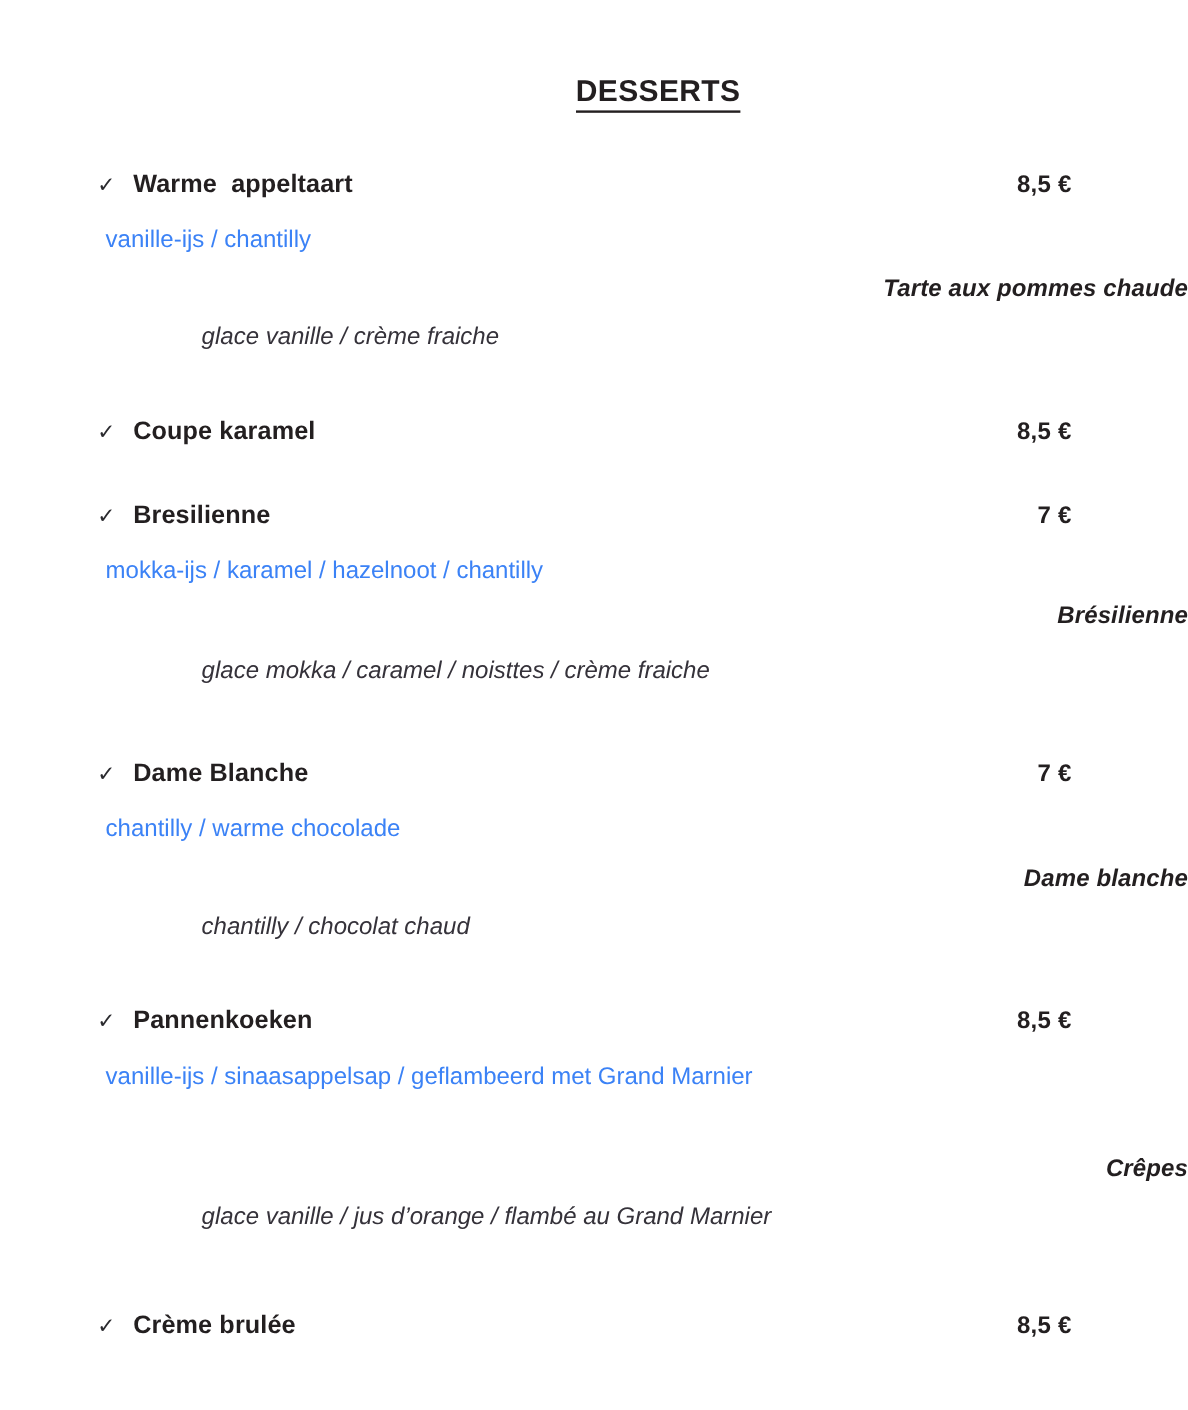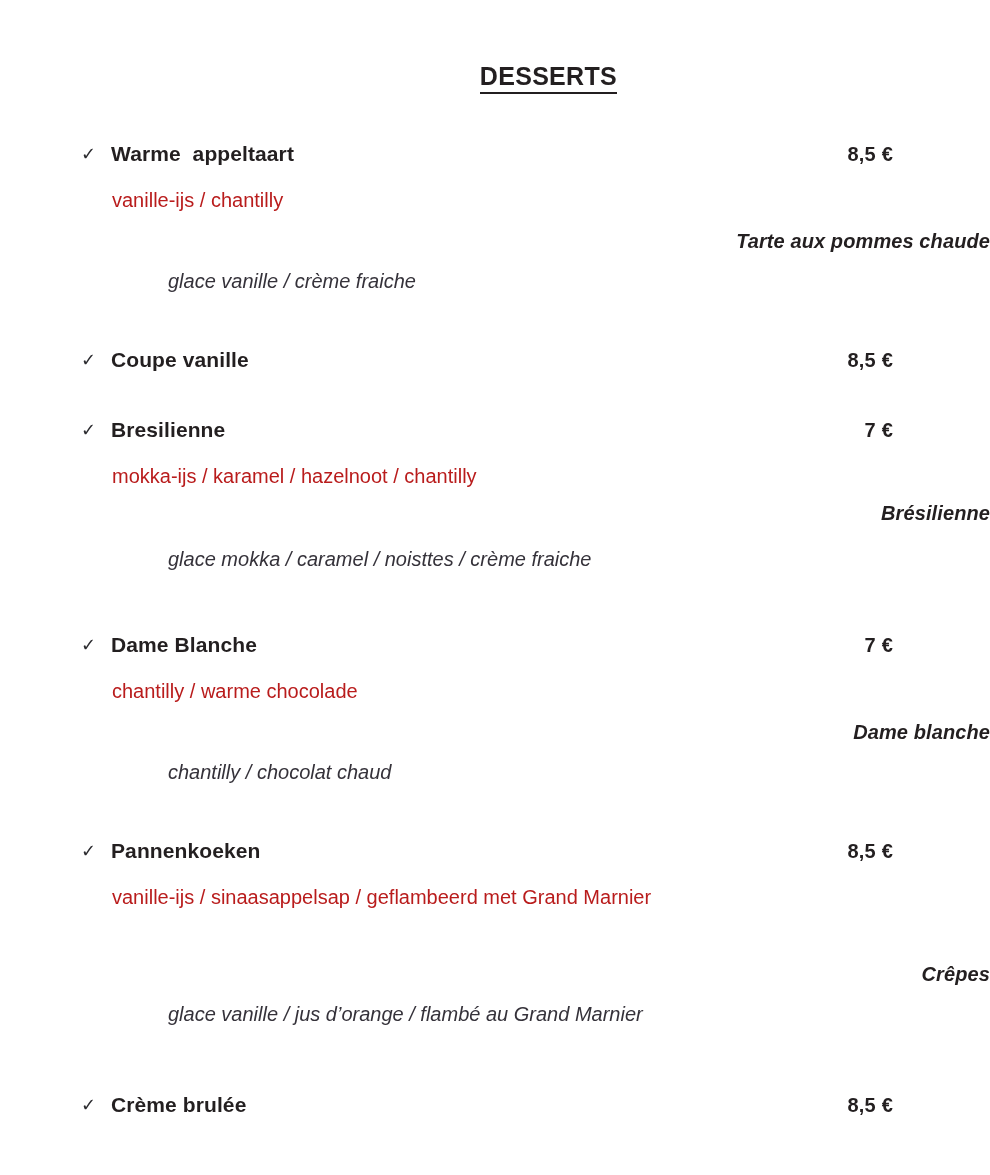--- a/index.html
+++ b/index.html
@@ -94,25 +94,25 @@
     text-align: right;
     font-size: 20px;
     line-height: 28px;
     font-weight: 700;
     letter-spacing: 0.2px;
     color: #231f20;
   }
 
   .item-desc {
     display: block;
-    margin-left: 112px;
+    margin-left: 88px;
     font-size: 20px;
     line-height: 29px;
     font-weight: 400;
-    color: #b91c1c;
+    color: #3b82f6;
   }
 
   .item-name-fr {
     display: block;
     margin-left: 111px;
     font-size: 20px;
     line-height: 28px;
     font-weight: 700;
     font-style: italic;
     letter-spacing: 0.1px;
@@ -163,21 +163,21 @@
       <div class="gap-sm"></div>
       <span class="item-desc-fr">glace vanille / crème fraiche</span>
     </div>
 
     <div class="gap-lg"></div>
     <div style="height:22px"></div>
 
     <div class="menu-item">
       <div class="item-head">
         <span class="check-icon">✓</span>
-        <span class="item-name">Coupe vanille</span>
+        <span class="item-name">Coupe karamel</span>
         <span class="item-price">8,5 €</span>
       </div>
     </div>
 
     <div style="height:36px"></div>
 
     <div class="menu-item">
       <div class="item-head">
         <span class="check-icon">✓</span>
         <span class="item-name">Bresilienne</span>

